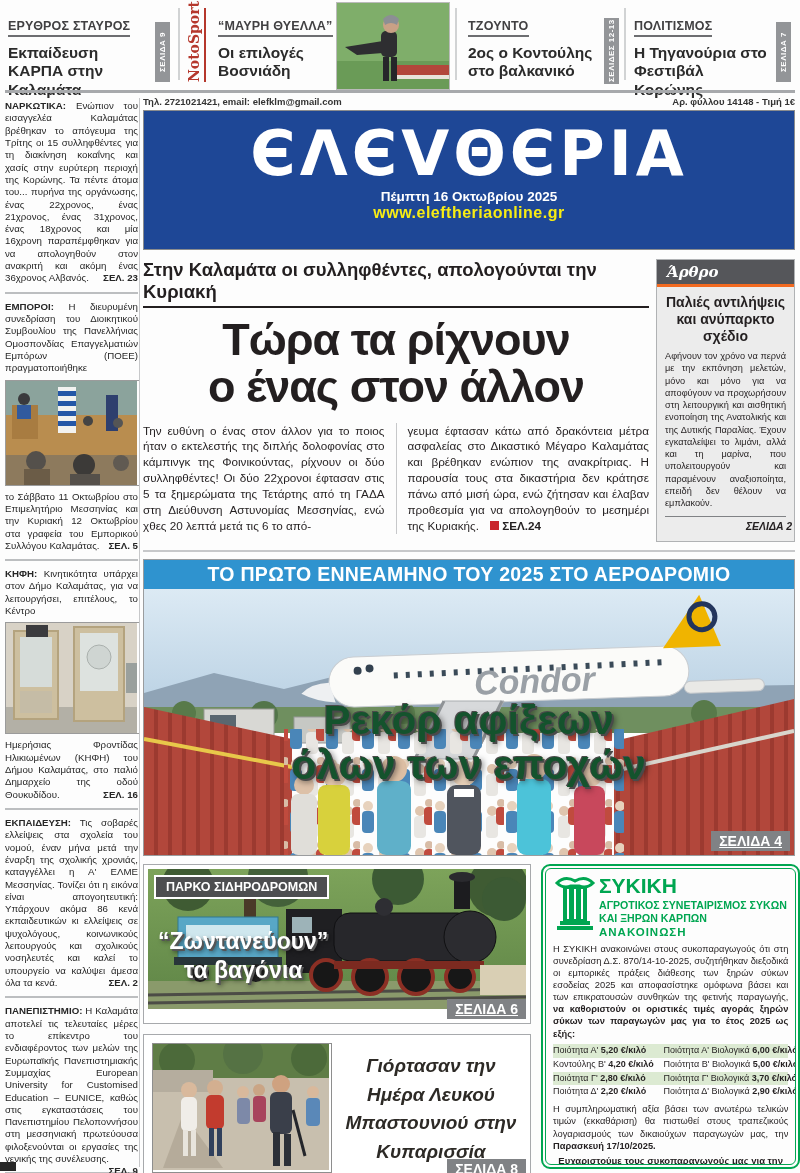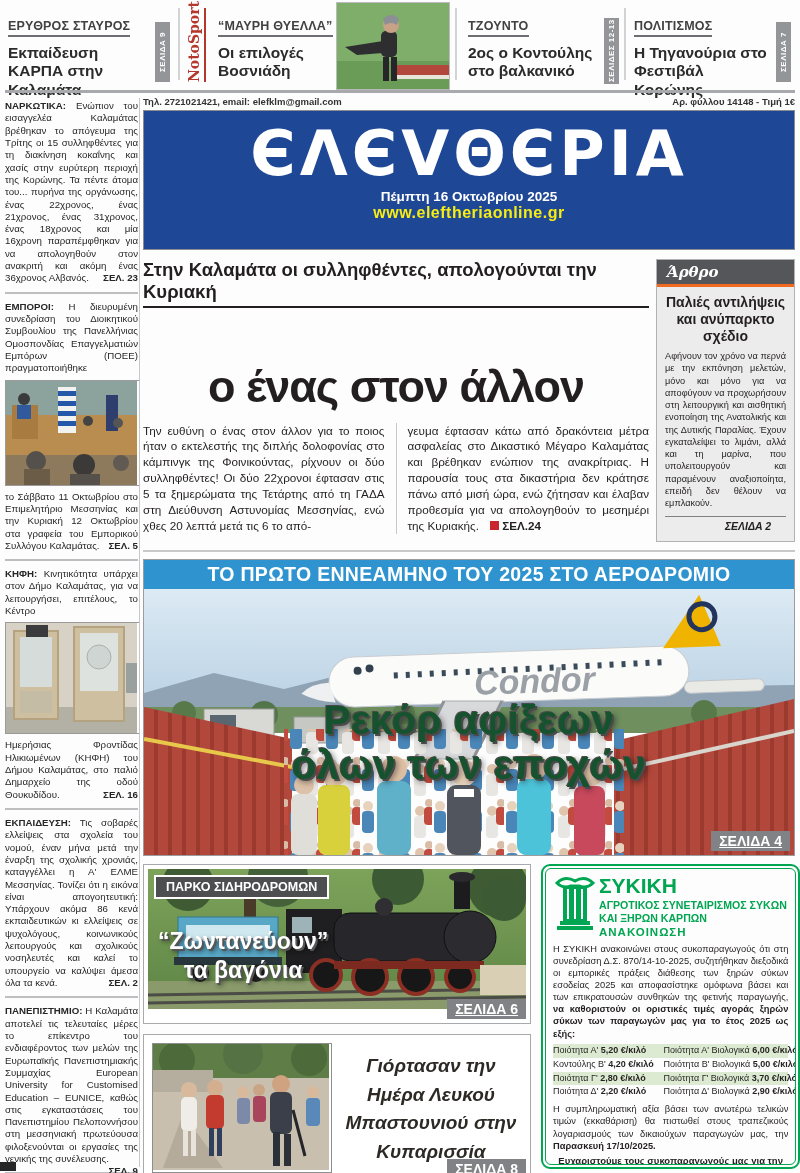--- a/index.html
+++ b/index.html
@@ -47,21 +47,21 @@
   .leadref{font-weight:bold;}
   
   .arthro{position:absolute;right:0;top:0;width:137px;height:281px;background:#ececec;
           border:1px solid #b0b2b4;}
   .arthro-h{height:24px;background:#55565a;border-bottom:3px solid #f26a21;color:#fff;
             font-family:"DejaVu Serif",serif;font-style:italic;font-weight:bold;font-size:15px;
             line-height:24px;padding-left:10px;}
   .arthro-t{font-size:14px;font-weight:bold;text-align:center;line-height:1.22;padding:7px 8px 5px;}
   .arthro-b{font-size:9.2px;line-height:1.33;text-align:justify;padding:0 8px;}
   .arthro-hr{border-top:1px solid #808285;margin:7px 8px 3px;}
-  .arthro-p{font-style:italic;font-weight:bold;font-size:10.5px;text-align:right;padding-right:23px;}
+  .arthro-p{font-style:italic;font-weight:bold;font-size:10.5px;text-align:right;padding-right:2px;}
   .mdiv{height:2px;background:#c7c8ca;margin:7px 0 7px;}
   
   .banner{border:1px solid #9a9c9e;}
   .banner-bar{height:29px;background:#2f93cf;color:#fff;font-weight:bold;font-size:19.5px;
               text-align:center;line-height:29px;letter-spacing:.3px;}
   .banner-photo{position:relative;height:266px;overflow:hidden;}
   .ovl{position:absolute;left:0;right:0;top:58%;text-align:center;color:#14532d;font-weight:bold;
        font-size:40px;line-height:1.12;letter-spacing:.5px;
        text-shadow:2px 2px 0 #4a4a4a,-1px -1px 0 #4a4a4a,3px 3px 6px rgba(0,0,0,.55);transform:translateY(-50%);}
   .pbadge{position:absolute;right:4px;bottom:4px;background:#808285;color:#fff;font-size:14px;
@@ -234,21 +234,21 @@
     <div class="mast">
       <div class="logo">ЄΛЄVΘЄPIA</div>
       <div class="mast-date">Πέμπτη 16 Οκτωβρίου 2025</div>
       <div class="mast-url">www.eleftheriaonline.gr</div>
     </div>
 
     <div class="lead">
       <div class="lead-left">
         <div class="kicker">Στην Καλαμάτα οι συλληφθέντες, απολογούνται την Κυριακή</div>
         <div class="headline">
-          <br>
+          <span>Τώρα τα ρίχνουν</span><br>
           <span>ο ένας στον άλλον</span>
         </div>
         <div class="lead-body">
           <div class="lead-col">Την ευθύνη ο ένας στον άλλον για το ποιος ήταν ο εκτελεστής της διπλής δολοφονίας στο κάμπινγκ της Φοινικούντας, ρίχνουν οι δύο συλληφθέντες! Οι δύο 22χρονοι έφτασαν στις 5 τα ξημερώματα της Τετάρτης από τη ΓΑΔΑ στη Διεύθυνση Αστυνομίας Μεσσηνίας, ενώ χθες 20 λεπτά μετά τις 6 το από-</div>
           <div class="lead-col c2">
             <span>γευμα έφτασαν κάτω από δρακόντεια μέτρα ασφαλείας στο Δικαστικό Μέγαρο Καλαμάτας και βρέθηκαν ενώπιον της ανακρίτριας. Η παρουσία τους στα δικαστήρια δεν κράτησε πάνω από μισή ώρα, ενώ ζήτησαν και έλαβαν προθεσμία για να απολογηθούν το μεσημέρι της Κυριακής.</span>
             <span class="redsq"></span><span class="leadref">ΣΕΛ.24</span>
           </div>
         </div>
       </div>

